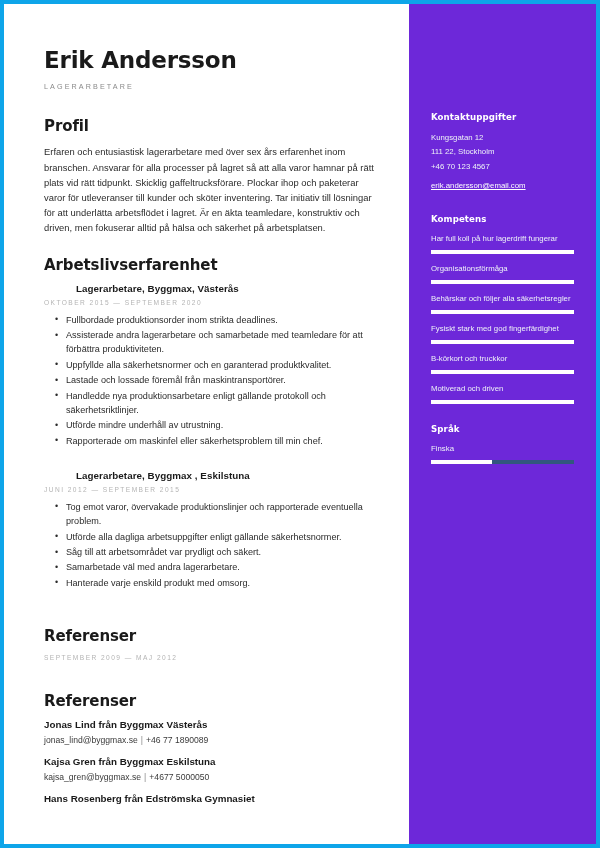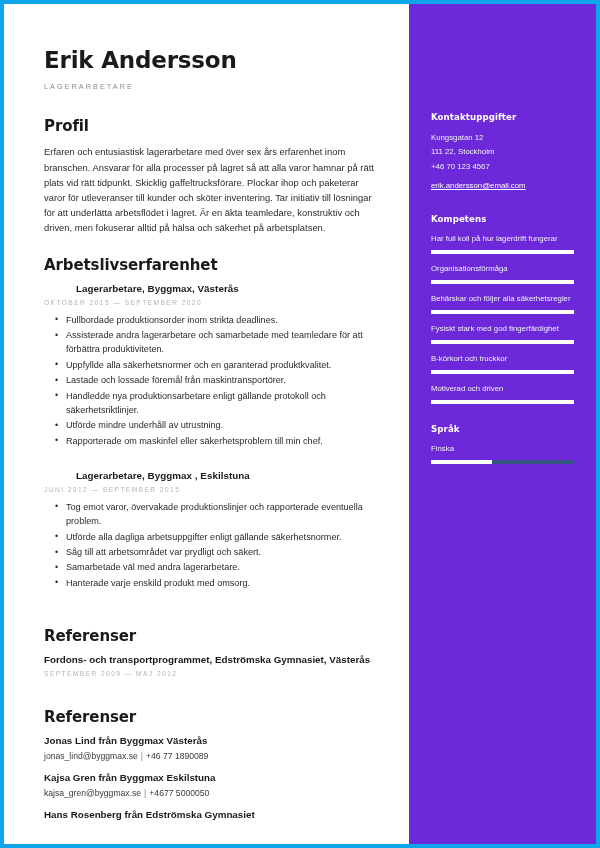--- a/index.html
+++ b/index.html
@@ -234,21 +234,20 @@
           <li>Hanterade varje enskild produkt med omsorg.</li>
         </ul>
       </div>
     </div>
 
     <div class="sec-gap"></div>
 
     <div class="section">
       <h2 class="sec-title">Referenser</h2>
       <div>
-        <div class="edu-title">Fordons- och transportprogrammet, Edströmska Gymnasiet, Västerås</div>
         <div class="edu-dates">SEPTEMBER 2009 — MAJ 2012</div>
       </div>
     </div>
 
     <div class="sec-gap"></div>
 
     <div class="section">
       <h2 class="sec-title">Referenser</h2>
 
       <div class="ref-item">

